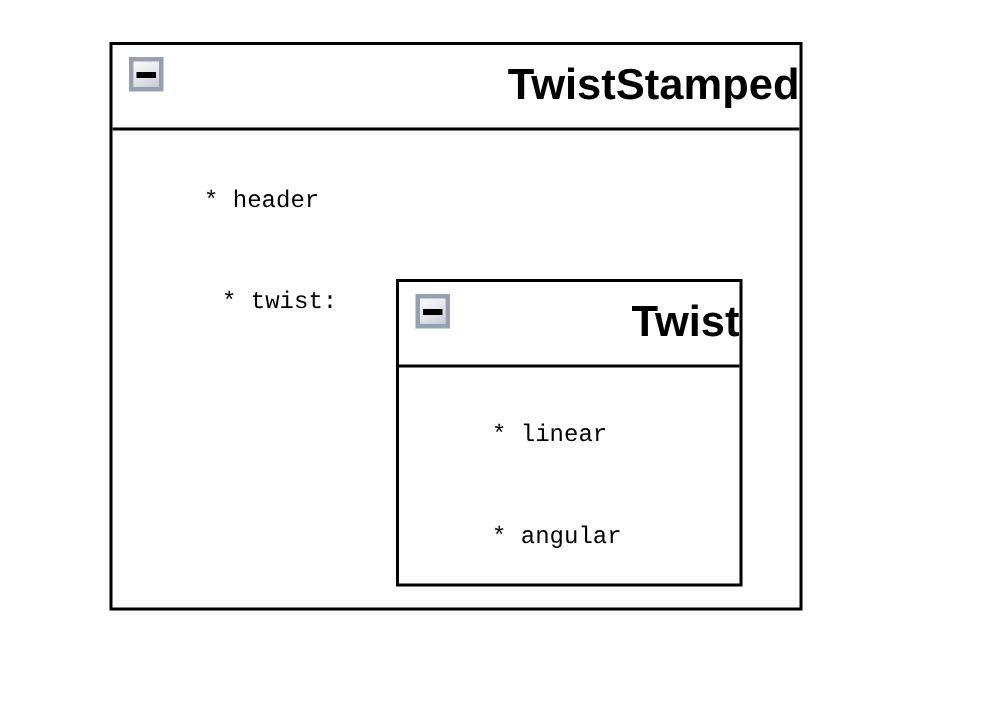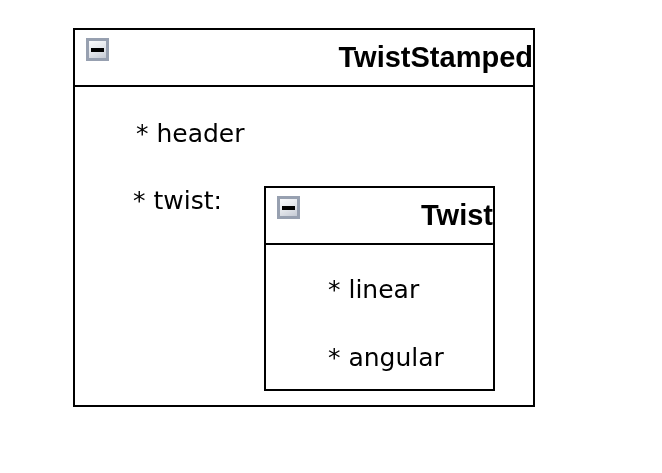--- a/index.html
+++ b/index.html
@@ -70,26 +70,27 @@
     width: 13px;
     height: 4px;
     background: #000000;
   }
   .box-body {
     position: relative;
     height: calc(100% - 57px);
   }
   .field {
     position: absolute;
-    font-size: 25px;
+    font-size: 16px;
     line-height: 28px;
     white-space: nowrap;
+    font-family: Liberation Mono, monospace;
   }
   .field-header { left: 61px; top: 33px; }
-  .field-twist  { left: 58px; top: 100px; }
+  .field-twist  { left: 73px; top: 100px; }
   .field-linear  { left: 62px; top: 31px; }
   .field-angular { left: 62px; top: 99px; }
 </style>
 </head>
 <body>
 
 <div class="canvas">
 
   <div class="msg-box box-outer">
 

